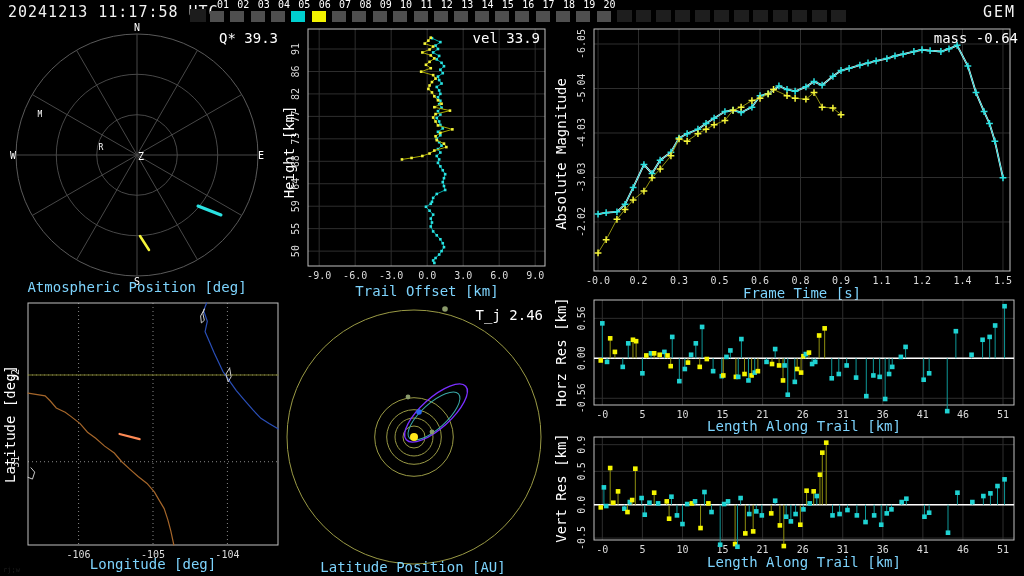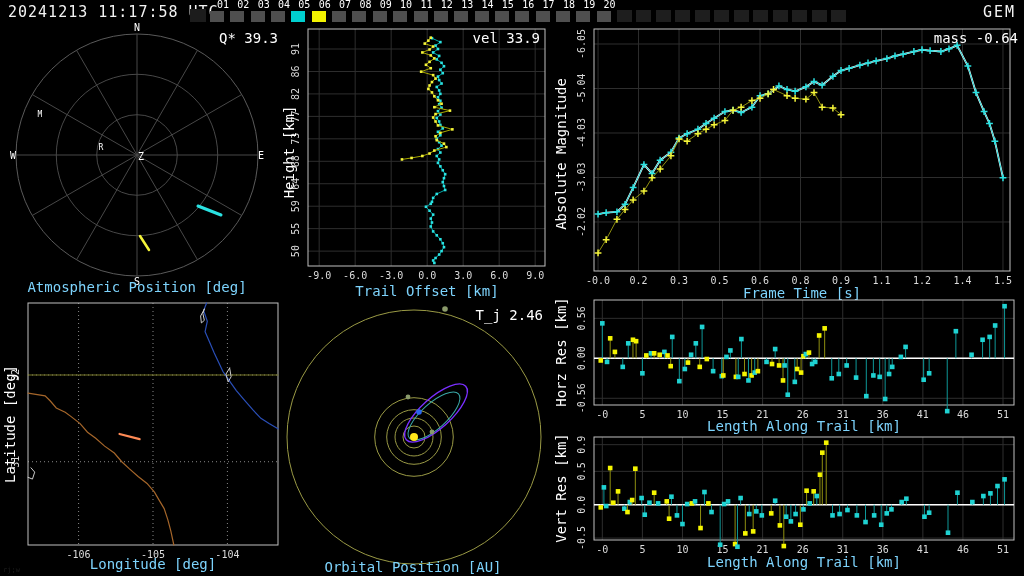--- a/index.html
+++ b/index.html
@@ -504,21 +504,21 @@
       </g>
       <ellipse cx="154" cy="113" rx="40" ry="15" fill="none" stroke="#7a2fff" stroke-width="1.4" transform="rotate(-42 154 113)"></ellipse>
       <ellipse cx="152" cy="116" rx="33" ry="12.5" fill="none" stroke="#3aa8a8" stroke-width="1" transform="rotate(-42 152 116)"></ellipse>
       <circle cx="137" cy="112" r="2.8" fill="#2a66ee"></circle>
       <circle cx="150" cy="132" r="2.4" fill="#8a9a6a"></circle>
       <circle cx="126" cy="97" r="2.4" fill="#8a9a6a"></circle>
       <circle cx="163" cy="9" r="2.8" fill="#8a9a6a"></circle>
       <circle cx="132" cy="137" r="4" fill="#ffe81a"></circle>
     </svg>
   <div class="anno" style="right:27px;top:7px">T_j 2.46</div>
-  <div class="ptitle" style="left:11px;top:259px">Orbital Position [AU]</div>
+  <div class="ptitle" style="left:11px;top:259px">Latitude Position [AU]</div>
 </div>
 
 <div class="panel" style="left:552px;top:295px;width:472px;height:141px">
   <svg id="horzres" width="472" height="141">
       <g>
         <line x1="50.327721661054994" y1="5" x2="50.327721661054994" y2="110" stroke="#2e2e2e" stroke-width="1"></line>
         <line x1="90.39506172839506" y1="5" x2="90.39506172839506" y2="110" stroke="#2e2e2e" stroke-width="1"></line>
         <line x1="130.4624017957351" y1="5" x2="130.4624017957351" y2="110" stroke="#2e2e2e" stroke-width="1"></line>
         <line x1="170.5297418630752" y1="5" x2="170.5297418630752" y2="110" stroke="#2e2e2e" stroke-width="1"></line>
         <line x1="210.59708193041524" y1="5" x2="210.59708193041524" y2="110" stroke="#2e2e2e" stroke-width="1"></line>

